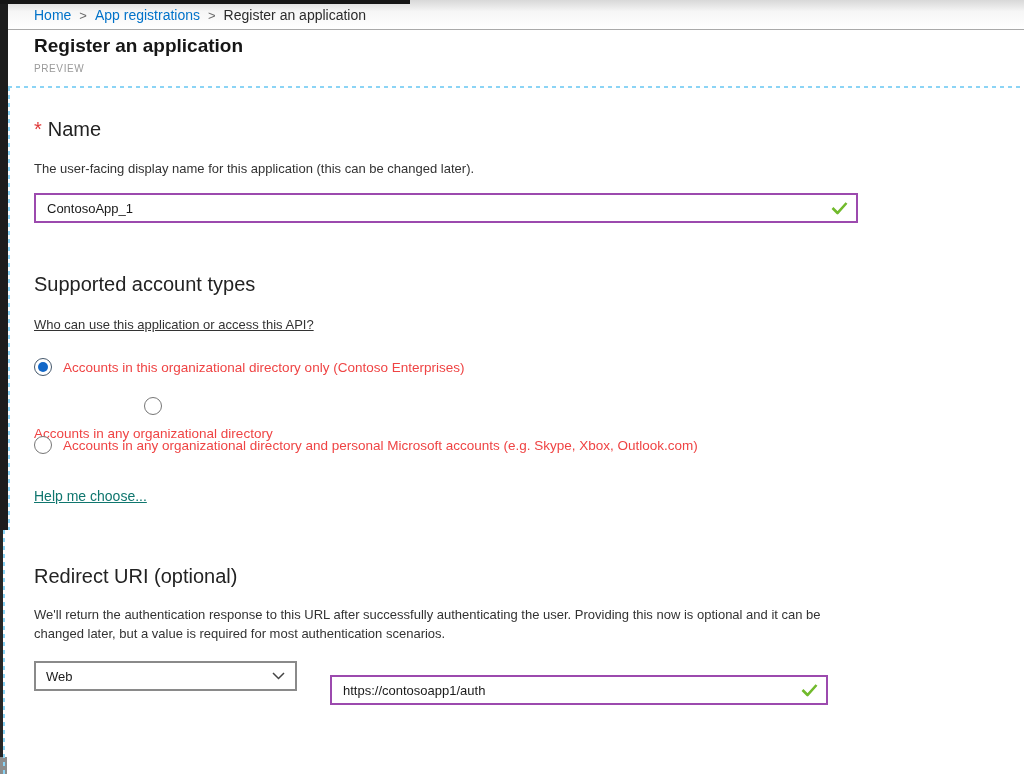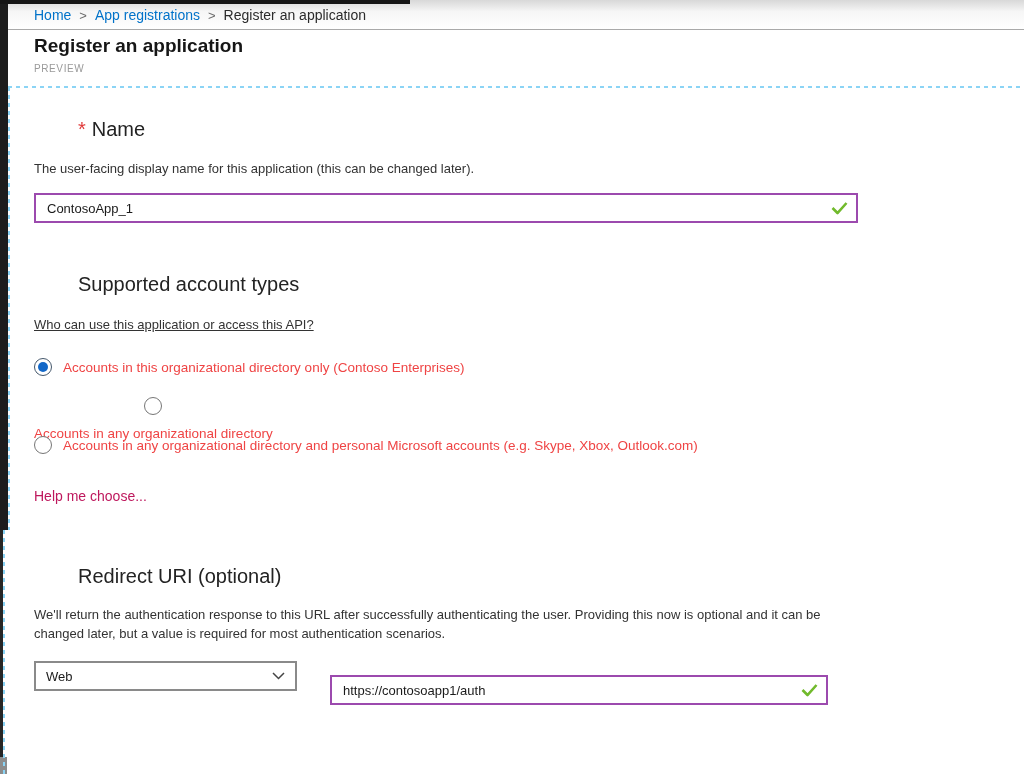--- a/index.html
+++ b/index.html
@@ -42,21 +42,21 @@
   .dash-v-top{
     position:absolute;left:8px;top:87px;width:2px;height:443px;
     background:repeating-linear-gradient(180deg,var(--focus-dashed-cyan) 0 4px,transparent 4px 8px);
   }
   .dash-v-bottom{
     position:absolute;left:3px;top:530px;width:2px;height:244px;
     background:repeating-linear-gradient(180deg,var(--focus-dashed-cyan) 0 4px,transparent 4px 8px);
   }
 
   
-  .section-heading{position:absolute;left:34px;font-size:20px;font-weight:400;color:#232323;margin-left:44px;}
+  .section-heading{position:absolute;left:34px;font-size:20px;font-weight:400;color:#232323;}
   .desc{position:absolute;left:34px;font-size:13px;color:#333;line-height:19px;}
   .required-star{color:#e03a3a;margin-right:6px;}
 
   .input-wrap{
     position:absolute;height:30px;background:#fff;
     border:2px solid var(--edited-border-purple);
     display:flex;align-items:center;
   }
   .input-wrap input{
     flex:1;height:100%;border:none;outline:none;background:transparent;
@@ -69,21 +69,21 @@
     width:18px;height:18px;border-radius:50%;border:1px solid #767676;background:#fff;
     position:relative;flex:0 0 auto;
   }
   .radio.selected{border-color:#44576b;}
   .radio.selected::after{
     content:"";position:absolute;left:50%;top:50%;width:10px;height:10px;border-radius:50%;
     background:var(--radio-selected-blue);transform:translate(-50%,-50%);
   }
   .radio-label{font-size:13.5px;color:#ef4444;}
 
-  .help-link{position:absolute;left:34px;top:488px;font-size:14px;color:#be185d;cursor:pointer;}
+  .help-link{position:absolute;left:34px;top:488px;font-size:14px;color:#0f766e;cursor:pointer;text-decoration:underline;}
 
   .select-wrap{
     position:absolute;left:34px;top:661px;width:263px;height:30px;background:#fff;
     border:2px solid #8a8a8a;display:flex;align-items:center;justify-content:space-between;
     padding:0 10px;font-size:13px;cursor:pointer;
   }
   .uri-wrap{left:330px;top:675px;width:498px;}
 </style>
 </head>
 <body>

